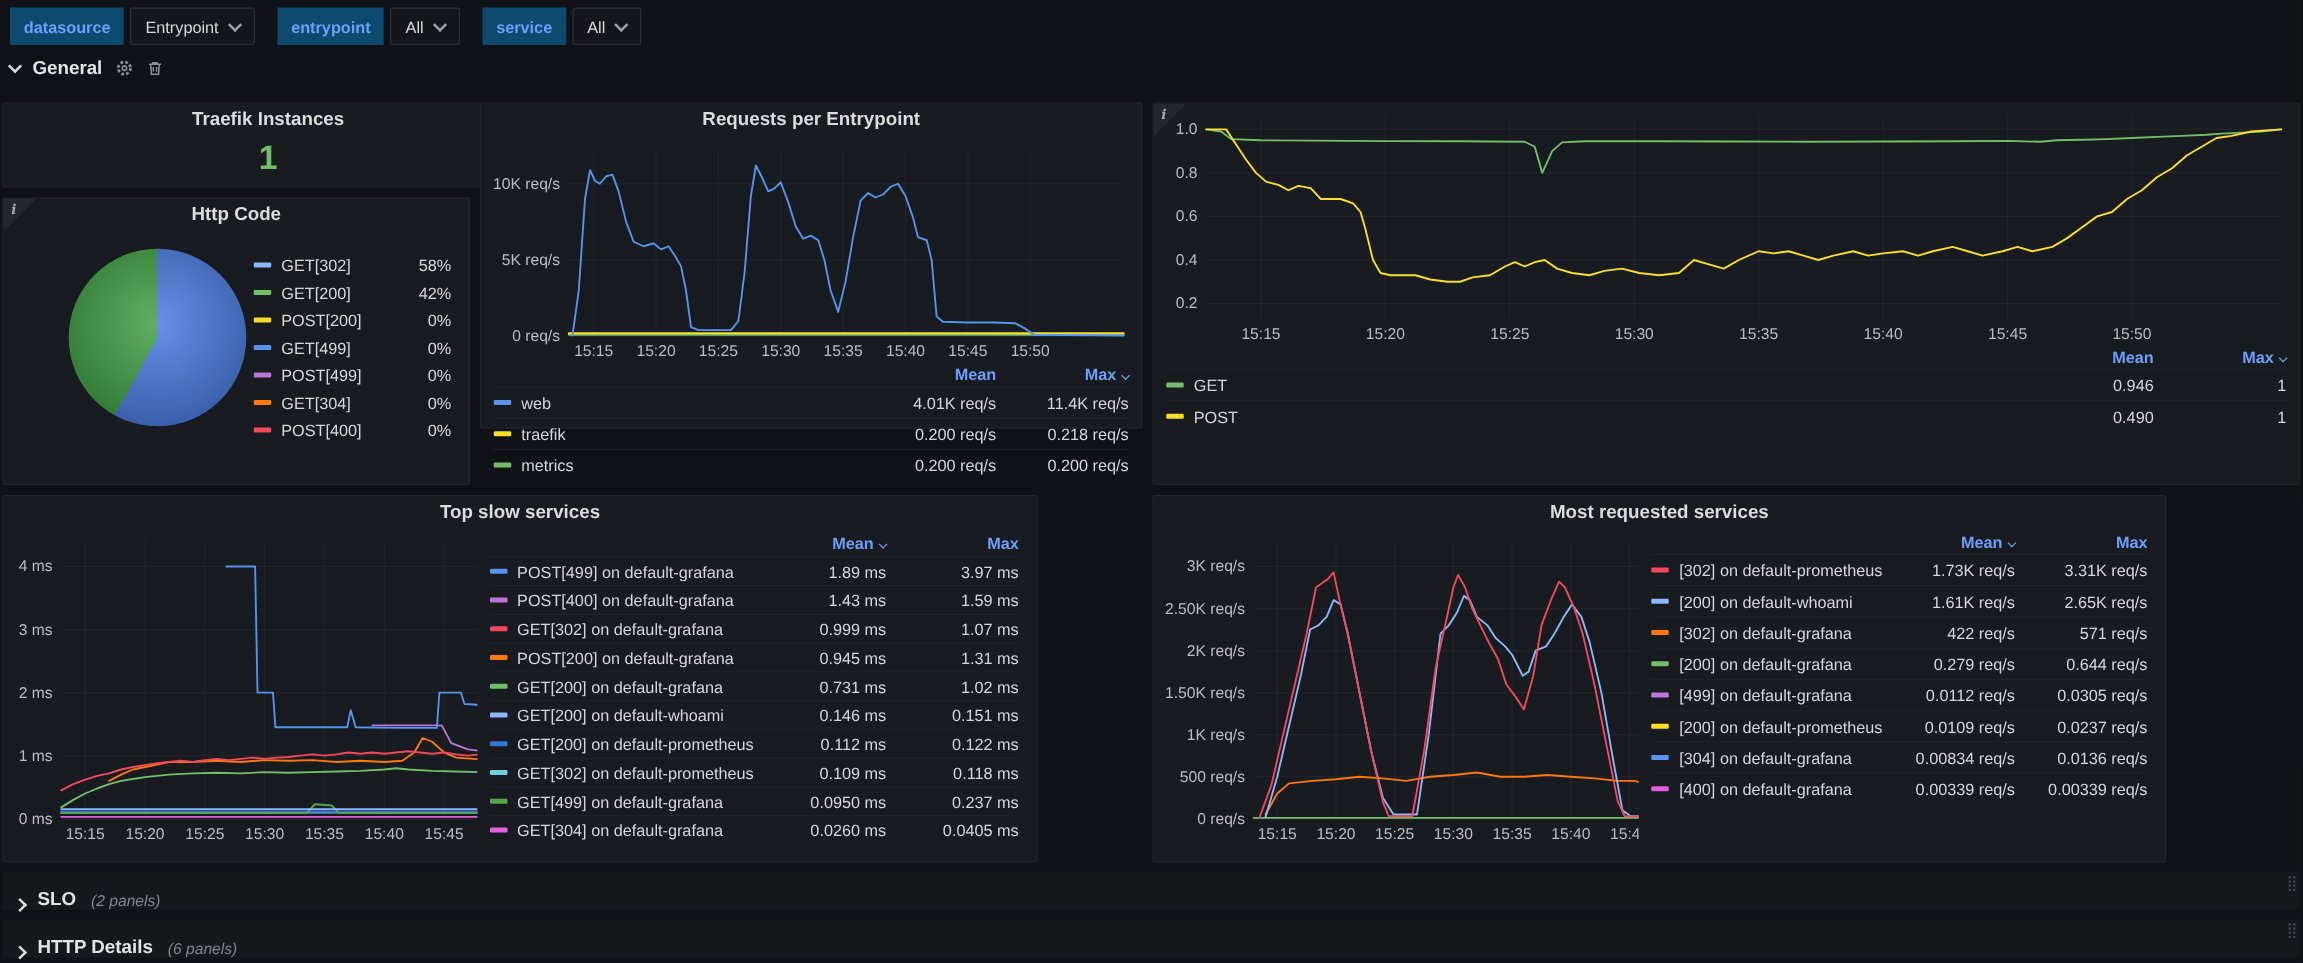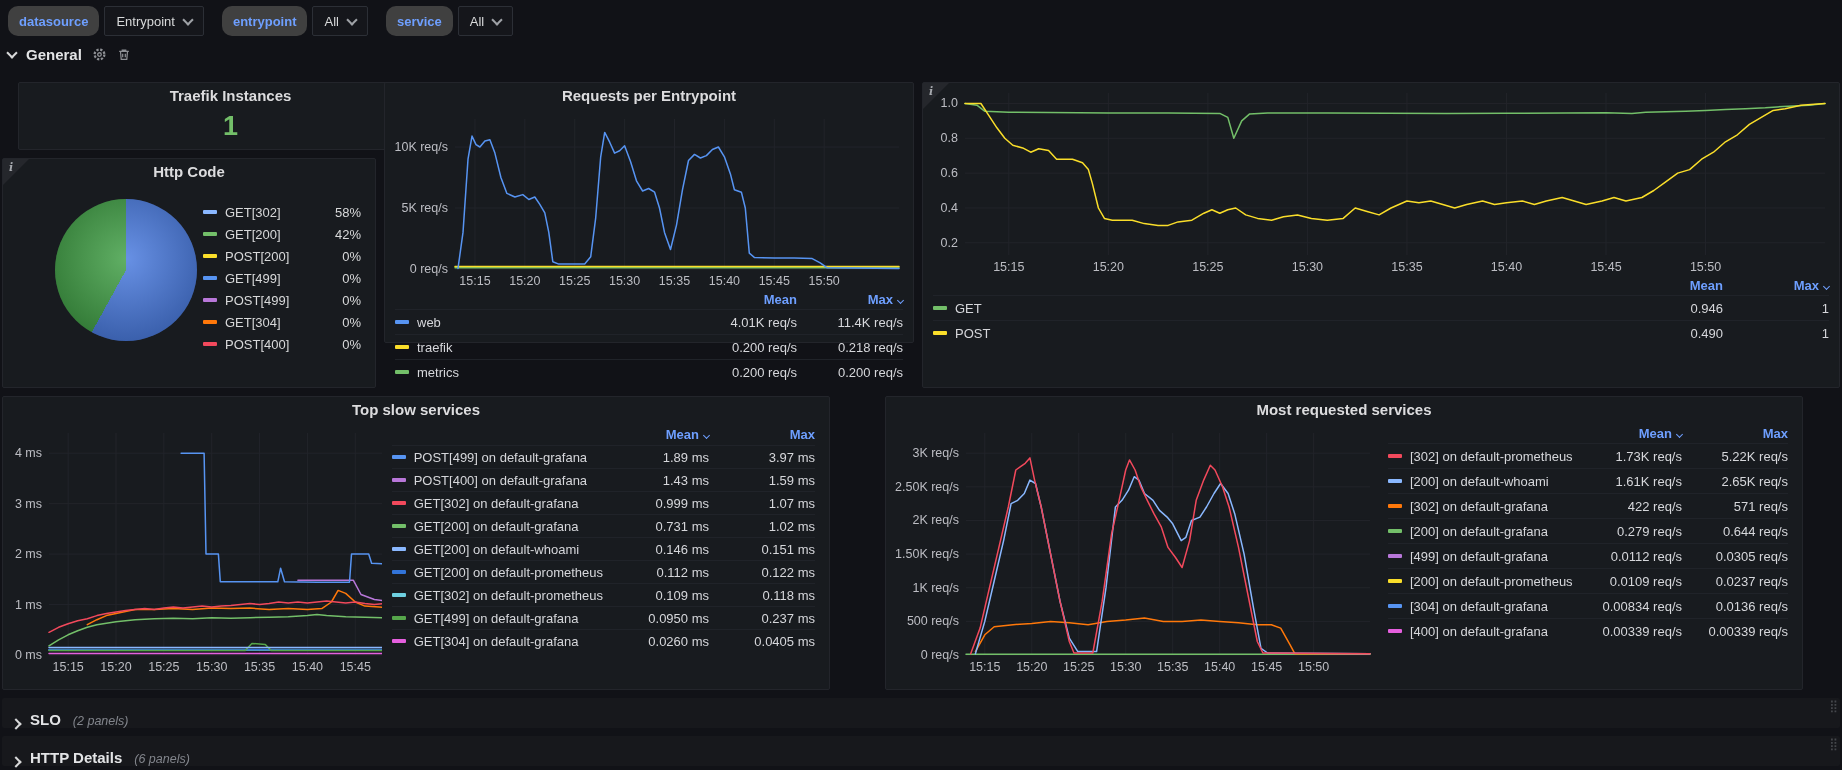--- a/index.html
+++ b/index.html
@@ -1,22 +1,22 @@
 <!DOCTYPE html>
 <html><head>
 <meta charset="utf-8">
 <style>
   html,body{margin:0;padding:0;background:#0b0c0e;}
   #app{position:relative;width:1842px;height:770px;background:#111217;overflow:hidden;
        font-family:"Liberation Sans",sans-serif;color:#d8d9da;}
   
   .toolbar{position:absolute;left:8px;top:6px;display:flex;align-items:center;}
   .var-group{display:flex;align-items:center;margin-right:18px;}
-  .var-label{background:#404040;color:#6e9fff;font-size:13px;font-weight:600;height:30px;
-             display:flex;align-items:center;padding:0 11px;border-radius:10px;margin-right:5px;}
+  .var-label{background:#0c4a6e;color:#6e9fff;font-size:13px;font-weight:600;height:30px;
+             display:flex;align-items:center;padding:0 11px;border-radius:0;margin-right:5px;}
   .var-value{background:#15161b;border:1px solid #2c2f36;color:#d8d9da;font-size:13px;height:30px;
              box-sizing:border-box;display:flex;align-items:center;gap:9px;padding:0 11px;border-radius:2px;cursor:pointer;}
   .chev{display:inline-block;width:6px;height:6px;border-right:2px solid currentColor;border-bottom:2px solid currentColor;}
   .chev-d{transform:rotate(45deg);margin-top:-3px;}
   .chev-r{transform:rotate(-45deg);}
   .chev-sm{width:4px;height:4px;border-width:0 1.5px 1.5px 0;border-style:solid;}
   .var-caret{color:#9fa2a7;}
   
   .rowhead{position:absolute;left:8px;top:42px;height:24px;display:flex;align-items:center;gap:10px;cursor:pointer;}
   .rowtitle{font-size:15px;font-weight:700;color:#e3e4e6;}
@@ -93,21 +93,21 @@
           <circle cx="8" cy="8" r="1.9" fill="none" stroke="currentColor" stroke-width="1.4"></circle>
         </svg>
     </span>
     <span class="rowicon">
       <svg width="14" height="15" viewBox="0 0 16 16" fill="none" stroke="currentColor" stroke-width="1.4">
           <path d="M2.5 4.5h11M6 4.5V3h4v1.5M4 4.5l.8 9h6.4l.8-9M6.5 7v4M9.5 7v4"></path>
         </svg>
     </span>
   </div>
 
-  <section class="panel" style="left:18px;top:82px;width:425px;height:68px">
+  <section class="panel" style="left:2px;top:82px;width:425px;height:68px">
     <h2 class="ptitle">Traefik Instances</h2>
     <div class="stat" style="color: rgb(115, 191, 105);">1</div>
   </section>
 
   <section class="panel" style="left:2px;top:158px;width:374px;height:230px">
     <div class="corner">
         <span class="ci">i</span>
       </div>
     <h2 class="ptitle">Http Code</h2>
     <div class="hc-body">
@@ -322,20 +322,26 @@
             <span class="lg-val">1.43 ms</span>
             <span class="lg-val">1.59 ms</span>
           </div>
           <div class="lg-row">
             <span class="swatch" style="background: rgb(242, 73, 92);"></span>
             <span class="lg-name">GET[302] on default-grafana</span>
             <span class="lg-val">0.999 ms</span>
             <span class="lg-val">1.07 ms</span>
           </div>
           <div class="lg-row">
+            <span class="swatch" style="background: rgb(255, 120, 10);"></span>
+            <span class="lg-name">POST[200] on default-grafana</span>
+            <span class="lg-val">0.945 ms</span>
+            <span class="lg-val">1.31 ms</span>
+          </div>
+          <div class="lg-row">
             <span class="swatch" style="background: rgb(115, 191, 105);"></span>
             <span class="lg-name">GET[200] on default-grafana</span>
             <span class="lg-val">0.731 ms</span>
             <span class="lg-val">1.02 ms</span>
           </div>
           <div class="lg-row">
             <span class="swatch" style="background: rgb(138, 184, 255);"></span>
             <span class="lg-name">GET[200] on default-whoami</span>
             <span class="lg-val">0.146 ms</span>
             <span class="lg-val">0.151 ms</span>
@@ -361,21 +367,21 @@
           <div class="lg-row">
             <span class="swatch" style="background: rgb(229, 95, 222);"></span>
             <span class="lg-name">GET[304] on default-grafana</span>
             <span class="lg-val">0.0260 ms</span>
             <span class="lg-val">0.0405 ms</span>
           </div>
         </div>
     </div>
   </section>
 
-  <section class="panel" style="left:885px;top:396px;width:918px;height:294px">
+  <section class="panel" style="left:922px;top:396px;width:811px;height:294px">
     <h2 class="ptitle">Most requested services</h2>
     <div class="split">
       <svg class="chart" width="488" height="252">
           <line x1="94.79069767441861" x2="94.79069767441861" y1="10" y2="232" stroke="#22242a"></line>
           <text x="94.79069767441861" y="248" text-anchor="middle" class="axis">15:15</text>
           <line x1="141.7674418604651" x2="141.7674418604651" y1="10" y2="232" stroke="#22242a"></line>
           <text x="141.7674418604651" y="248" text-anchor="middle" class="axis">15:20</text>
           <line x1="188.74418604651163" x2="188.74418604651163" y1="10" y2="232" stroke="#22242a"></line>
           <text x="188.74418604651163" y="248" text-anchor="middle" class="axis">15:25</text>
           <line x1="235.72093023255812" x2="235.72093023255812" y1="10" y2="232" stroke="#22242a"></line>
@@ -410,21 +416,21 @@
       <div class="lg" style="flex:1">
           <div class="lg-row lg-head">
             <span class="lg-name"></span>
             <span class="lg-val">Mean<i class="chev chev-sm chev-d"></i></span>
             <span class="lg-val">Max</span>
           </div>
           <div class="lg-row">
             <span class="swatch" style="background: rgb(242, 73, 92);"></span>
             <span class="lg-name">[302] on default-prometheus</span>
             <span class="lg-val">1.73K req/s</span>
-            <span class="lg-val">5.22K req/s</span>
+            <span class="lg-val">3.31K req/s</span>
           </div>
           <div class="lg-row">
             <span class="swatch" style="background: rgb(138, 184, 255);"></span>
             <span class="lg-name">[200] on default-whoami</span>
             <span class="lg-val">1.61K req/s</span>
             <span class="lg-val">2.65K req/s</span>
           </div>
           <div class="lg-row">
             <span class="swatch" style="background: rgb(255, 120, 10);"></span>
             <span class="lg-name">[302] on default-grafana</span>

